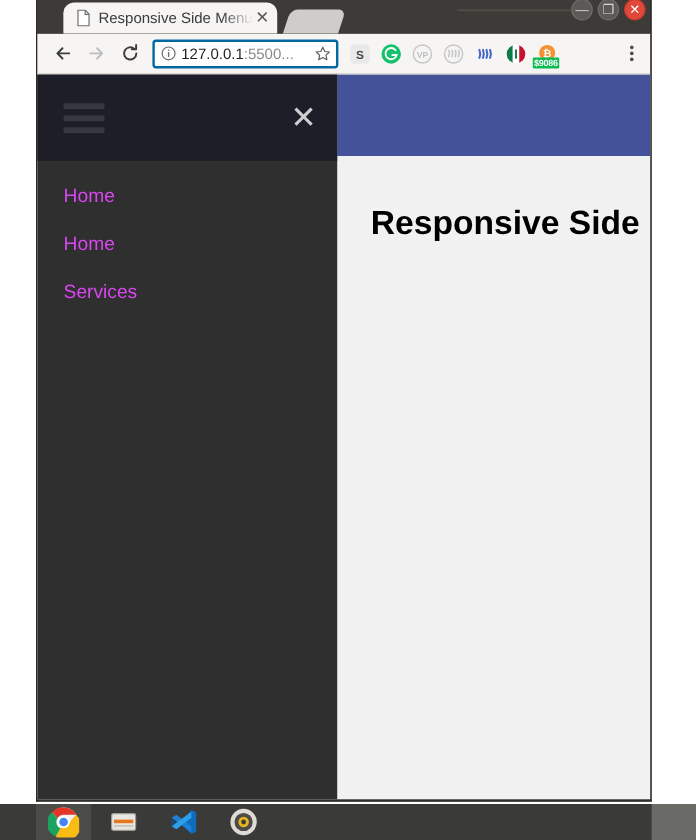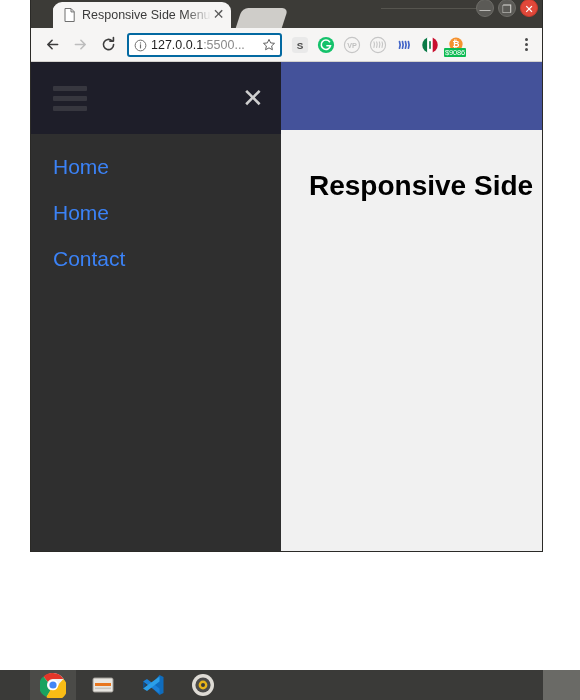--- a/index.html
+++ b/index.html
@@ -22,21 +22,21 @@
     inset: 0;
     background: #ffffff;
   }
 
   
   .browser-window {
     position: absolute;
     left: 30px;
     top: 0px;
     width: 513px;
-    height: 552px;
+    height: 668px;
     background: #3c3b37;
     border: 1px solid #2b2a27;
     border-top: none;
     overflow: hidden;
   }
 
   
   .tab-strip {
     position: relative;
     height: 28px;
@@ -208,21 +208,21 @@
     align-items: center;
     justify-content: center;
     position: relative;
   }
   .ext-badge {
     position: absolute;
     left: 0; bottom: 0px;
     background: #0cbb52;
     color: #ffffff;
     font-size: 7.5px;
-    font-weight: normal;
+    font-weight: bold;
     line-height: 9px;
     padding: 0 1px;
     border-radius: 1px;
     letter-spacing: -0.2px;
     font-family: "Liberation Sans", sans-serif;
   }
   .menu-dots {
     width: 20px; height: 24px;
     flex: 0 0 auto;
     display: flex; flex-direction: column;
@@ -277,22 +277,22 @@
   .close-x {
     color: #cfcfcf;
     font-size: 26px;
     line-height: 26px;
     font-weight: 300;
     width: 28px;
     text-align: center;
   }
   .menu-list { list-style: none; padding-top: 10px; }
   .menu-item {
-    font-size: 21px;
-    color: #3b82f6;
+    font-size: 16px;
+    color: #d946ef;
     padding: 11px 0 11px 22px;
   }
 
   
   .page-content {
     position: absolute;
     left: 250px;
     top: 0;
     right: 0;
     height: 100%;
@@ -497,21 +497,21 @@
         <span class="hamburger">
           <i></i>
             <i></i>
             <i></i>
         </span>
         <span class="close-x">✕</span>
       </div>
       <ul class="menu-list">
         <li class="menu-item">Home</li>
         <li class="menu-item">Home</li>
-        <li class="menu-item">Contact</li>
+        <li class="menu-item">Services</li>
       </ul>
     </div>
 
   </div>
 </div>
 
 <div class="taskbar">
 
   <div class="task-item active">
     <svg width="26" height="26" viewBox="0 0 26 26">

